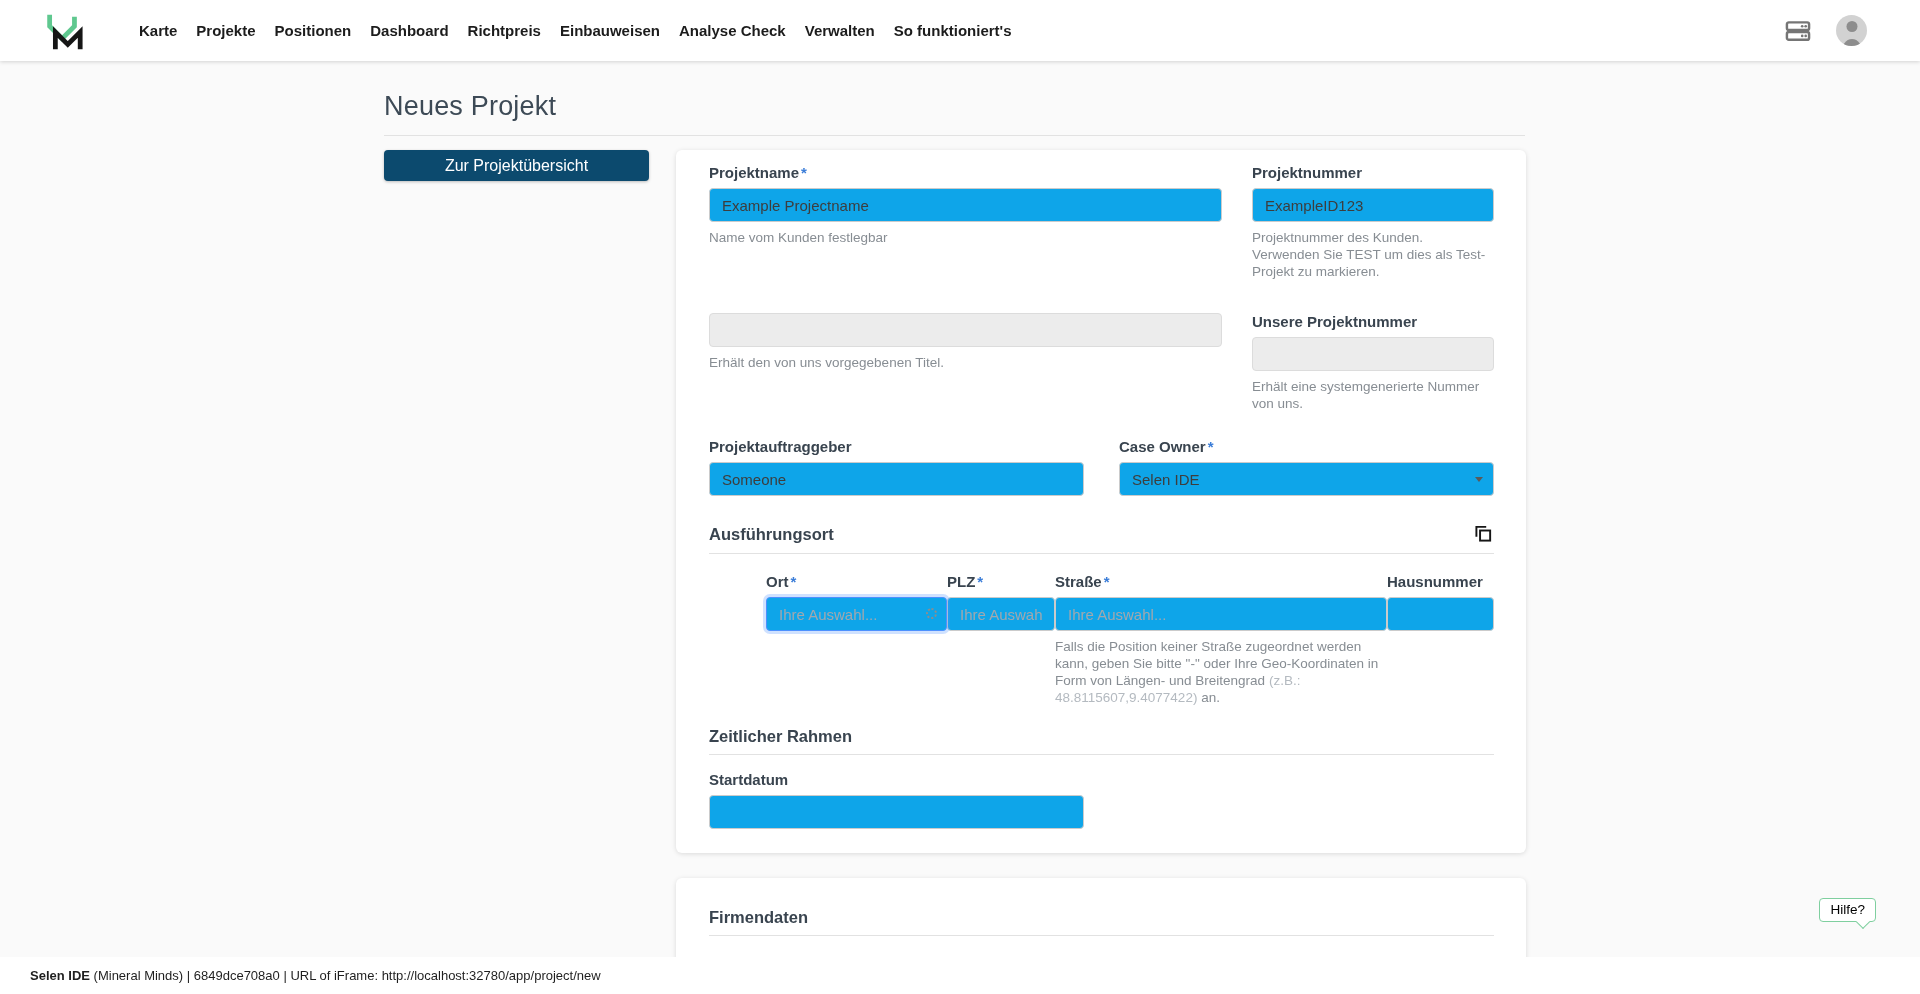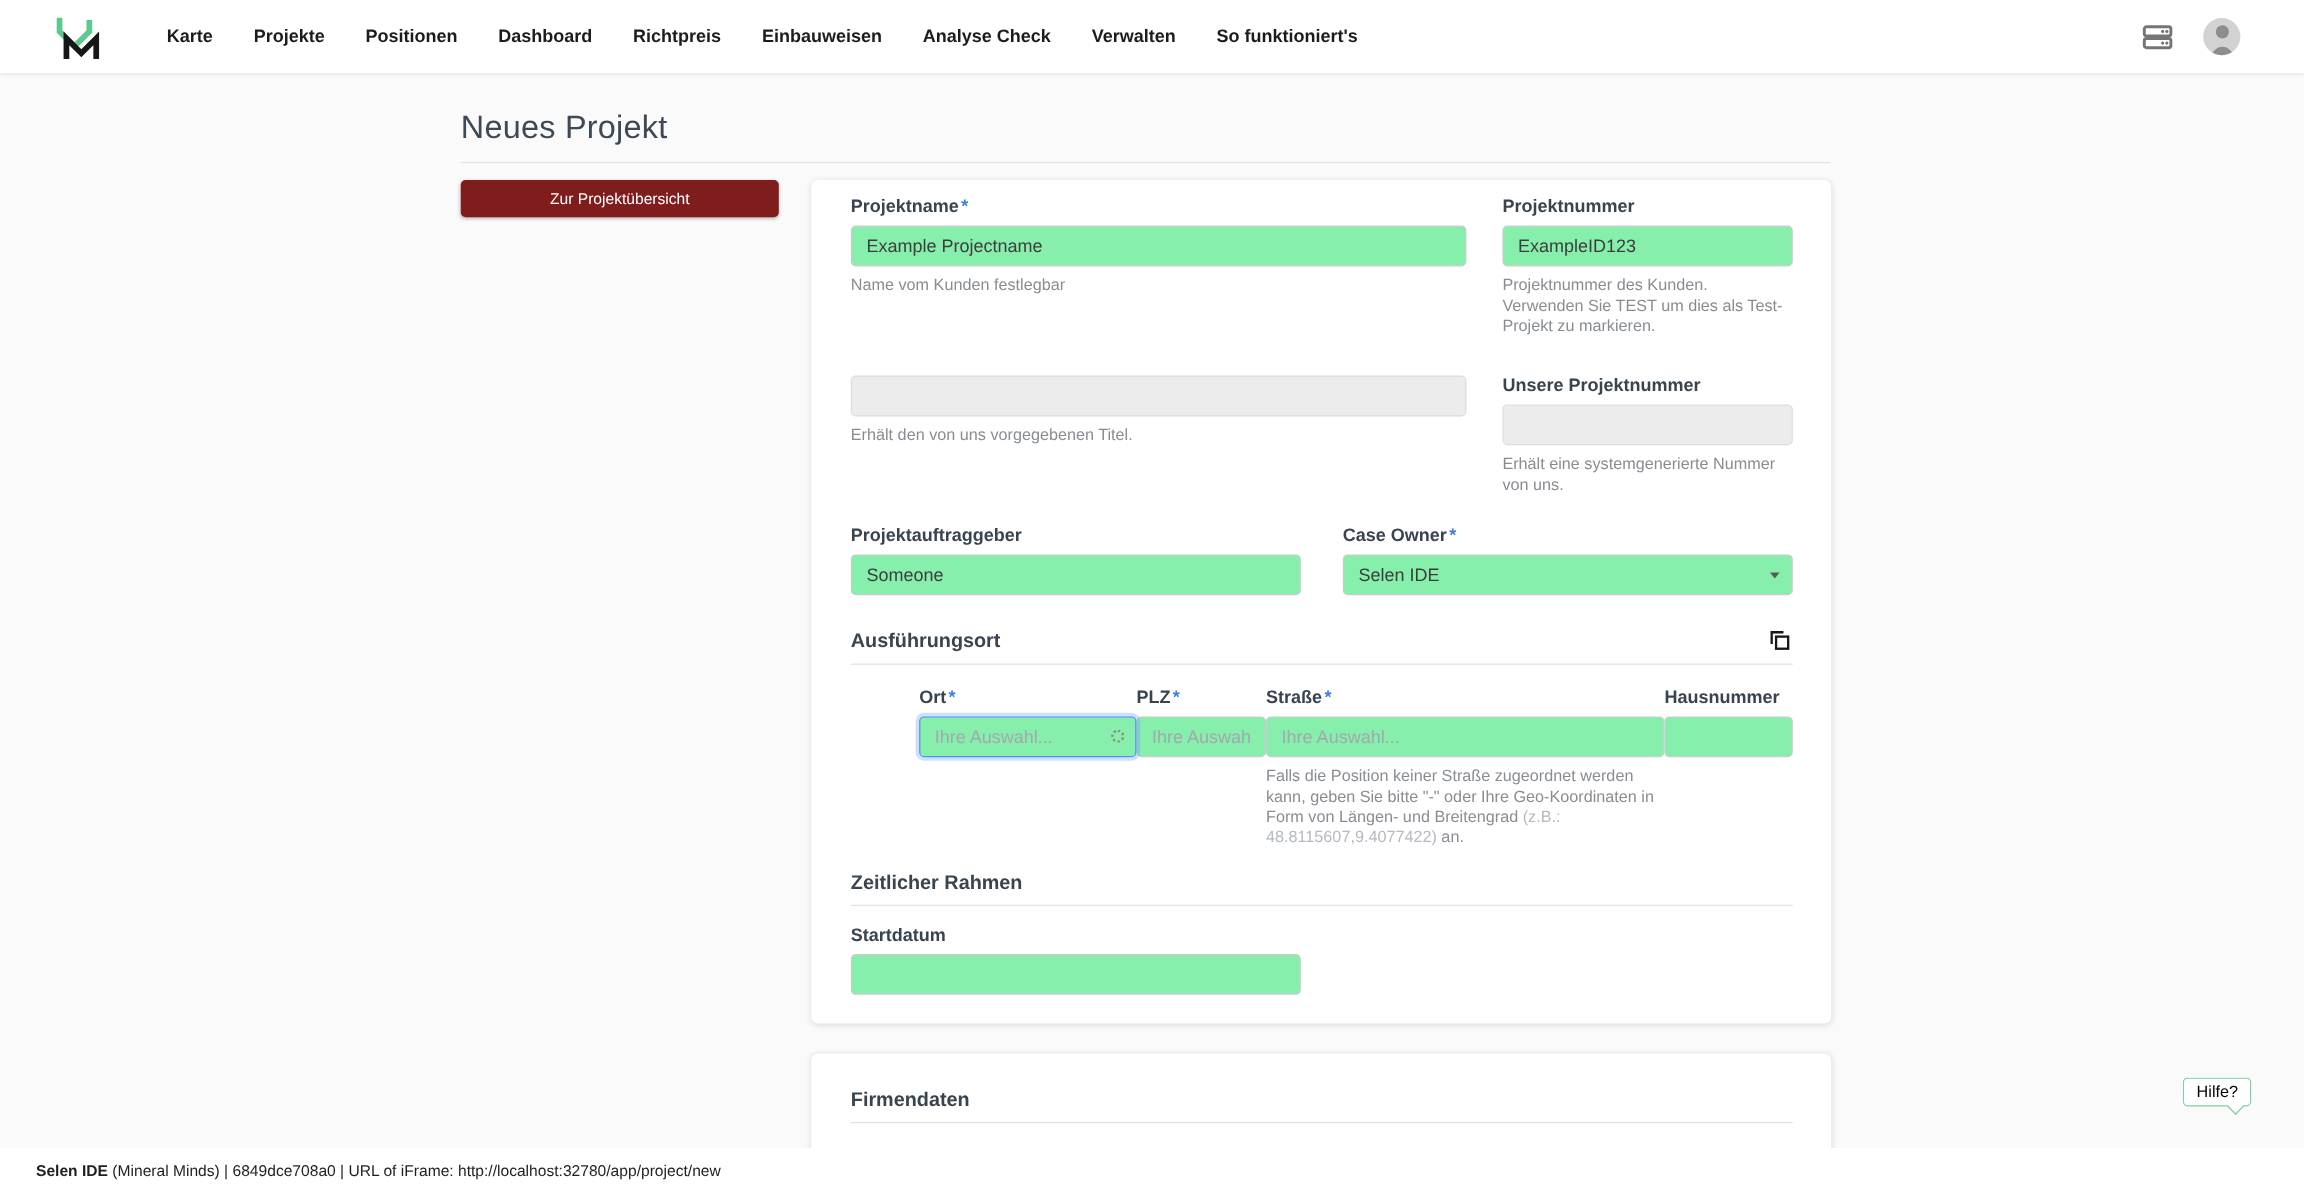--- a/index.html
+++ b/index.html
@@ -8,55 +8,55 @@
     width:1920px; height:994px; overflow:hidden; position:relative;
     background:#fafafa; font-family:"Liberation Sans", sans-serif;
   }
 
   
   header {
     height:61px; background:#fff; display:flex; align-items:center;
     box-shadow:0 1px 4px rgba(0,0,0,0.16); position:relative; z-index:5;
   }
   .logo { margin-left:42px; display:flex; align-items:center; }
-  nav { display:flex; gap:34px; margin-left:55px; }
+  nav { display:flex; gap:19px; margin-left:55px; }
   .nav-item { font-size:15px; font-weight:700; color:#1c1c1c; cursor:pointer; white-space:nowrap; }
   .header-right { margin-left:auto; margin-right:53px; display:flex; align-items:center; gap:24px; }
   .avatar { width:31px; height:31px; border-radius:50%; background:#d2d2d2; position:relative; overflow:hidden; cursor:pointer; }
   .avatar .head { position:absolute; top:6px; left:50%; transform:translateX(-50%); width:11px; height:11px; border-radius:50%; background:#8d8d8d; }
   .avatar .bodyshape { position:absolute; bottom:-8px; left:50%; transform:translateX(-50%); width:22px; height:15px; border-radius:50% 50% 0 0 / 100% 100% 0 0; background:#8d8d8d; }
 
   
   main { width:1141px; margin-left:384px; position:relative; }
   h1 {
     font-size:27px; font-weight:500; color:#3d4a56; letter-spacing:0.2px;
     margin:30px 0 0; padding-bottom:13px; border-bottom:1px solid #e2e2e2;
   }
   .content-row { display:flex; align-items:flex-start; margin-top:14px; }
   .left-col { width:265px; flex:none; }
   .back-btn {
-    width:265px; height:31px; background:#7f1d1d; color:#fff; border:none; border-radius:4px;
-    font-size:13px; font-family:inherit; cursor:pointer; box-shadow:0 1px 3px rgba(0,0,0,0.25);
+    width:265px; height:31px; background:#0c4a6e; color:#fff; border:none; border-radius:4px;
+    font-size:16px; font-family:inherit; cursor:pointer; box-shadow:0 1px 3px rgba(0,0,0,0.25);
   }
 
   .card { background:#fff; border-radius:6px; box-shadow:0 1px 5px rgba(0,0,0,0.13); }
   .card-main { flex:1; margin-left:27px; padding:14px 32px 24px 33px; }
   .card2 { width:850px; margin-left:292px; margin-top:25px; height:190px; padding:30px 32px 0 33px; }
 
   .grid-wide { display:grid; grid-template-columns:513px 242px; column-gap:30px; }
   .grid-even { display:grid; grid-template-columns:1fr 1fr; column-gap:35px; }
   .mt-row2 { margin-top:33px; }
   .mt-row3 { margin-top:26px; }
 
   .field label { display:block; font-size:15px; font-weight:700; color:#39444f; margin-bottom:7px; }
   .req { color:#3b7dd8; font-weight:700; margin-left:2px; }
 
   input, .select {
     width:100%; height:34px; border:1px solid #cbcbcb; border-radius:4px;
-    padding:0 12px; font-size:15px; color:#3d3d3d; background:#86efac; font-family:inherit;
+    padding:0 12px; font-size:15px; color:#3d3d3d; background:#0ea5e9; font-family:inherit;
   }
   input::placeholder { color:#a2a8ae; }
   input.disabled { background:#ececec; border-color:#dcdcdc; }
   .focused { border-color:#4d90fe !important; box-shadow:0 0 0 3px rgba(77,144,254,0.27); }
 
   .helper { font-size:13.5px; color:#878d93; line-height:17px; margin-top:7px; }
   .helper .example { color:#b4bac0; }
 
   .select { display:flex; align-items:center; position:relative; cursor:pointer; }
   .caret { position:absolute; right:10px; top:14px; width:0; height:0;

